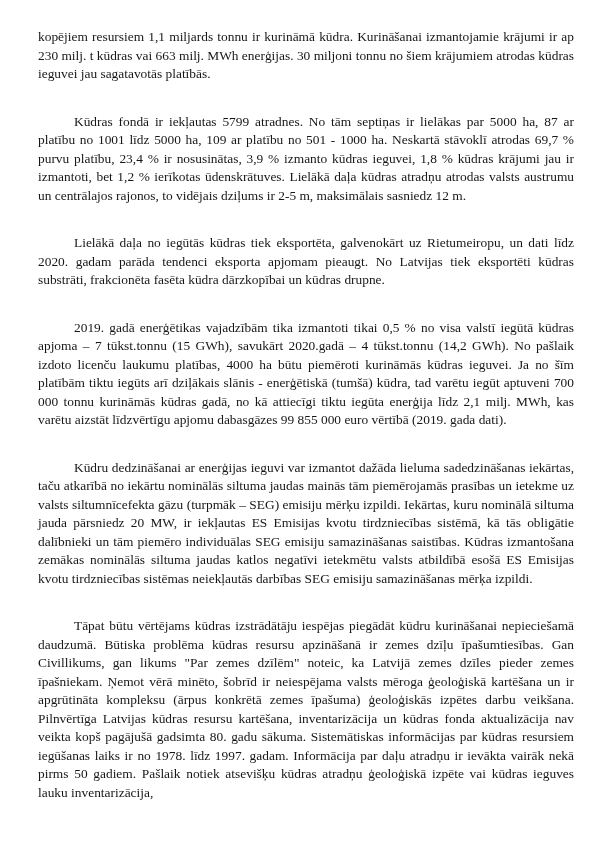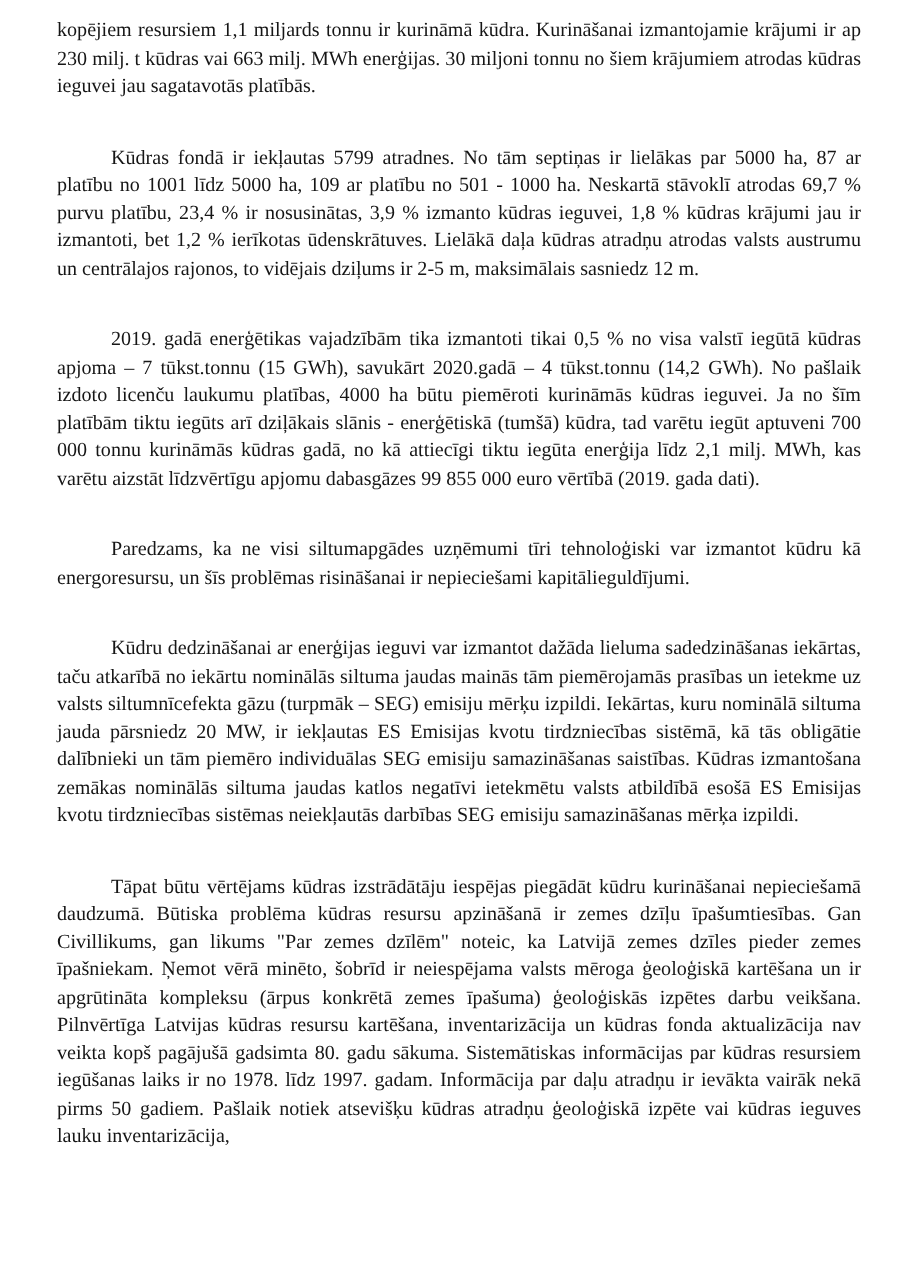--- a/index.html
+++ b/index.html
@@ -9,21 +9,21 @@
   }
   body {
     width: 600px;
     height: 851px;
     overflow: hidden;
   }
   .page {
     box-sizing: border-box;
     width: 600px;
     height: 851px;
-    padding: 11px 26px 0 38px;
+    padding: 28px 26px 0 38px;
     background: #ffffff;
     font-family: "Liberation Serif", "DejaVu Serif", serif;
     font-size: 13.4px;
     line-height: 18.5px;
     color: #161616;
     text-align: justify;
     overflow: hidden;
   }
   .page p {
     margin: 0 0 4px 0;
@@ -38,23 +38,23 @@
   }
 </style>
 </head>
 <body>
 
 <div class="page">
   <p class="body-text">kopējiem resursiem 1,1 miljards tonnu ir kurināmā kūdra. Kurināšanai izmantojamie krājumi ir ap 230 milj. t kūdras vai 663 milj. MWh enerģijas. 30 miljoni tonnu no šiem krājumiem atrodas kūdras ieguvei jau sagatavotās platībās.</p>
 
   <p class="body-text indent">Kūdras fondā ir iekļautas 5799 atradnes. No tām septiņas ir lielākas par 5000 ha, 87 ar platību no 1001 līdz 5000 ha, 109 ar platību no 501 - 1000 ha. Neskartā stāvoklī atrodas 69,7 % purvu platību, 23,4 % ir nosusinātas, 3,9 % izmanto kūdras ieguvei, 1,8 % kūdras krājumi jau ir izmantoti, bet 1,2 % ierīkotas ūdenskrātuves. Lielākā daļa kūdras atradņu atrodas valsts austrumu un centrālajos rajonos, to vidējais dziļums ir 2-5 m, maksimālais sasniedz 12 m.</p>
 
+  <p class="body-text indent">Lielākā daļa no iegūtās kūdras tiek eksportēta, galvenokārt uz Rietumeiropu, un dati līdz 2020. gadam parāda tendenci eksporta apjomam pieaugt. No Latvijas tiek eksportēti kūdras substrāti, frakcionēta fasēta kūdra dārzkopībai un kūdras drupne.</p>
 
 
   <p class="body-text indent">2019. gadā enerģētikas vajadzībām tika izmantoti tikai 0,5 % no visa valstī iegūtā kūdras apjoma – 7 tūkst.tonnu (15 GWh), savukārt 2020.gadā – 4 tūkst.tonnu (14,2 GWh). No pašlaik izdoto licenču laukumu platības, 4000 ha būtu piemēroti kurināmās kūdras ieguvei. Ja no šīm platībām tiktu iegūts arī dziļākais slānis - enerģētiskā (tumšā) kūdra, tad varētu iegūt aptuveni 700 000 tonnu kurināmās kūdras gadā, no kā attiecīgi tiktu iegūta enerģija līdz 2,1 milj. MWh, kas varētu aizstāt līdzvērtīgu apjomu dabasgāzes 99 855 000 euro vērtībā (2019. gada dati).</p>
 
 
-  <p class="body-text indent">Paredzams, ka ne visi siltumapgādes uzņēmumi tīri tehnoloģiski var izmantot kūdru kā energoresursu, un šīs problēmas risināšanai ir nepieciešami kapitālieguldījumi.</p>
 
   <p class="body-text indent">Kūdru dedzināšanai ar enerģijas ieguvi var izmantot dažāda lieluma sadedzināšanas iekārtas, taču atkarībā no iekārtu nominālās siltuma jaudas mainās tām piemērojamās prasības un ietekme uz valsts siltumnīcefekta gāzu (turpmāk – SEG) emisiju mērķu izpildi. Iekārtas, kuru nominālā siltuma jauda pārsniedz 20 MW, ir iekļautas ES Emisijas kvotu tirdzniecības sistēmā, kā tās obligātie dalībnieki un tām piemēro individuālas SEG emisiju samazināšanas saistības. Kūdras izmantošana zemākas nominālās siltuma jaudas katlos negatīvi ietekmētu valsts atbildībā esošā ES Emisijas kvotu tirdzniecības sistēmas neiekļautās darbības SEG emisiju samazināšanas mērķa izpildi.</p>
 
   <p class="body-text indent">Tāpat būtu vērtējams kūdras izstrādātāju iespējas piegādāt kūdru kurināšanai nepieciešamā daudzumā. Būtiska problēma kūdras resursu apzināšanā ir zemes dzīļu īpašumtiesības. Gan Civillikums, gan likums "Par zemes dzīlēm" noteic, ka Latvijā zemes dzīles pieder zemes īpašniekam. Ņemot vērā minēto, šobrīd ir neiespējama valsts mēroga ģeoloģiskā kartēšana un ir apgrūtināta kompleksu (ārpus konkrētā zemes īpašuma) ģeoloģiskās izpētes darbu veikšana. Pilnvērtīga Latvijas kūdras resursu kartēšana, inventarizācija un kūdras fonda aktualizācija nav veikta kopš pagājušā gadsimta 80. gadu sākuma. Sistemātiskas informācijas par kūdras resursiem iegūšanas laiks ir no 1978. līdz 1997. gadam. Informācija par daļu atradņu ir ievākta vairāk nekā pirms 50 gadiem. Pašlaik notiek atsevišķu kūdras atradņu ģeoloģiskā izpēte vai kūdras ieguves lauku inventarizācija,</p>
 </div>
 
 </body></html>

